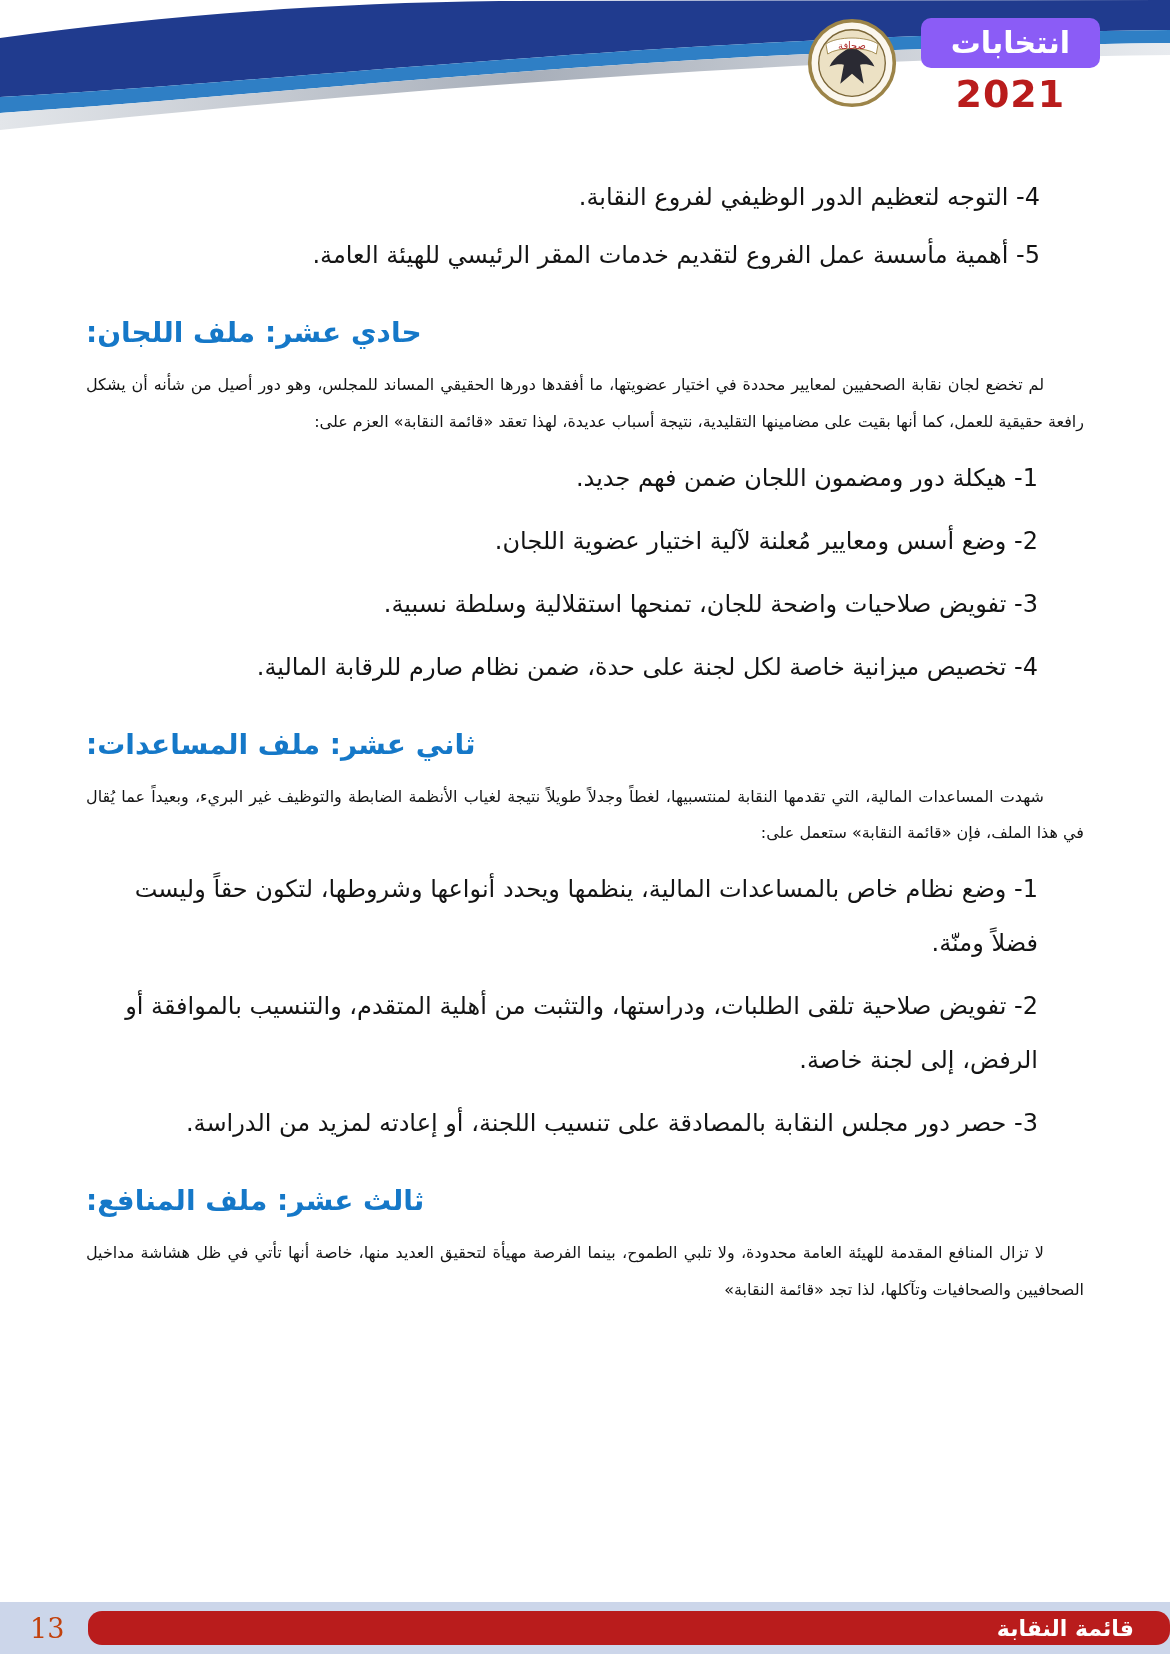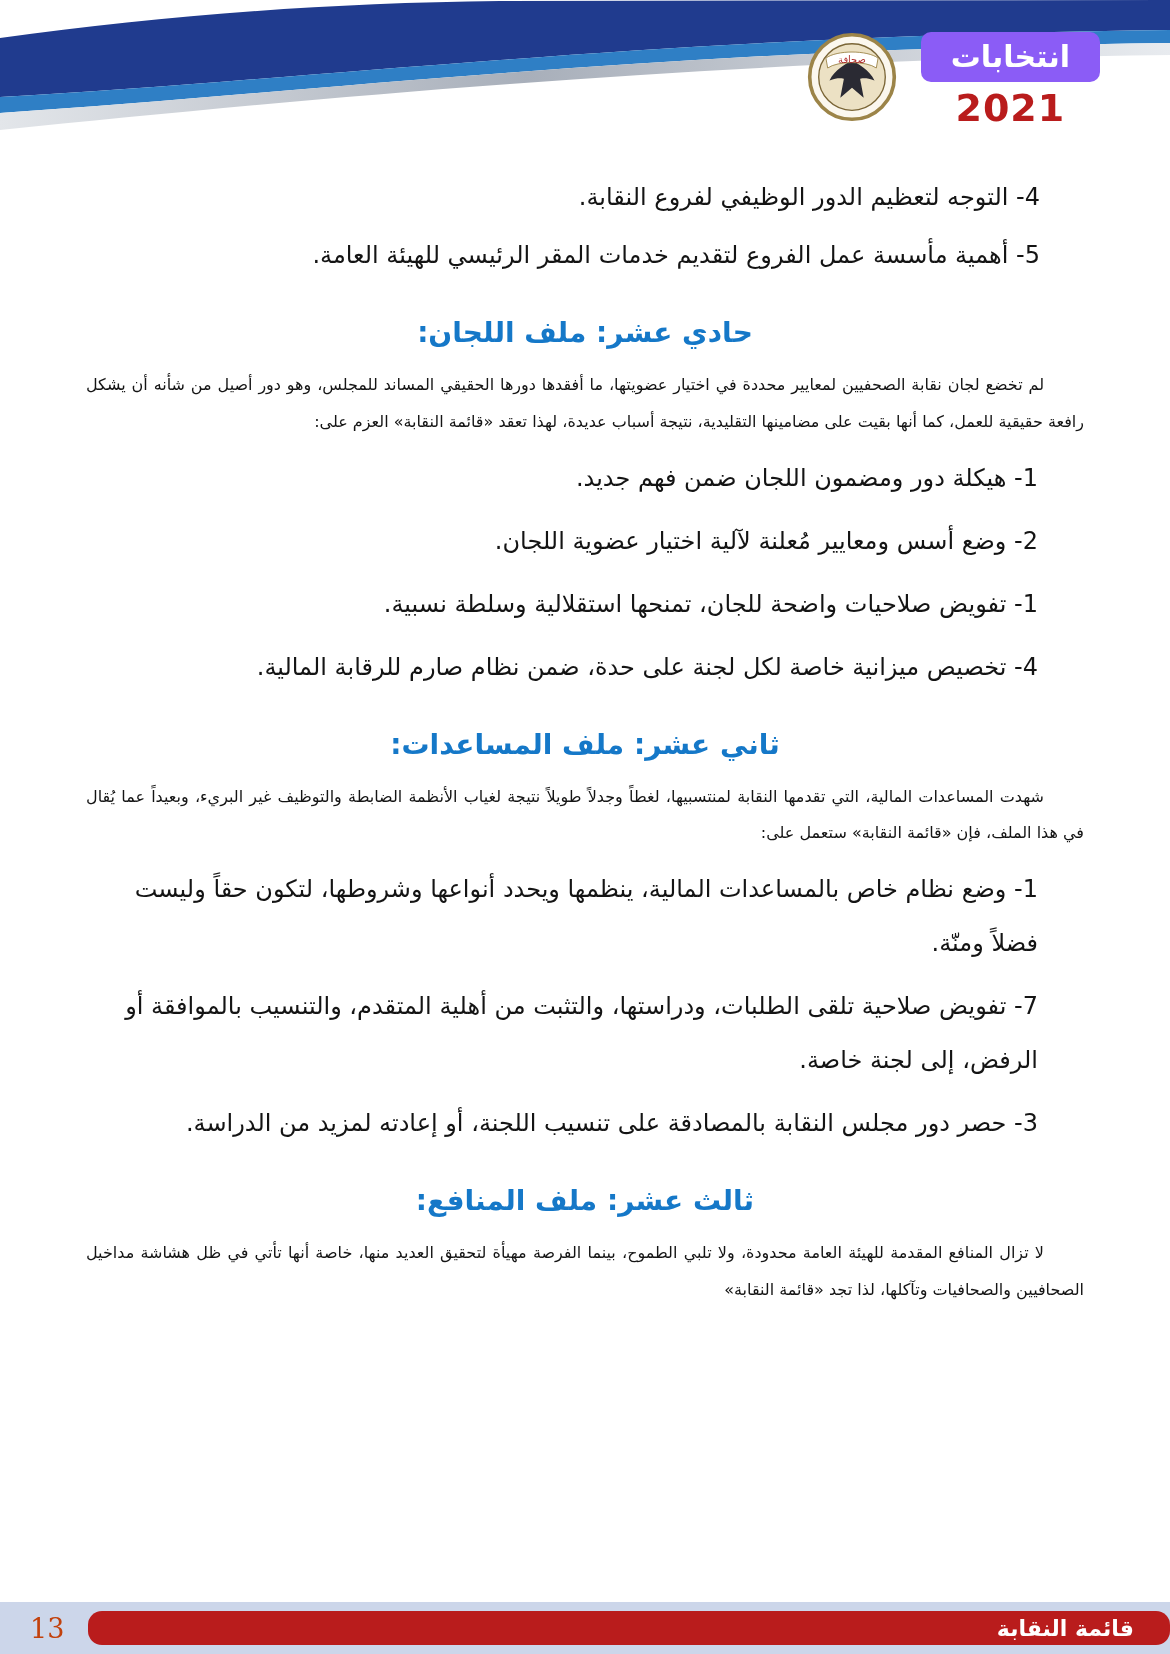--- a/index.html
+++ b/index.html
@@ -11,21 +11,21 @@
     background: #ffffff;
     overflow: hidden;
   }
 
   
   .header { position: relative; height: 152px; }
   .waves { position: absolute; top: 0; left: 0; width: 1170px; height: 150px; display: block; }
 
   .header-right {
     position: absolute;
-    top: 32px;
+    top: 18px;
     right: 70px;
     display: flex;
     align-items: flex-start;
     gap: 24px;
   }
   .logo-wrap { width: 90px; height: 90px; }
   .badge-col { display: flex; flex-direction: column; align-items: center; }
   .badge {
     background: #8b5cf6;
     color: #ffffff;
@@ -55,21 +55,21 @@
     line-height: 2.25;
     padding-right: 44px;
     margin: 4px 0;
     text-align: right;
   }
   .heading {
     color: #1578c8;
     font-size: 28px;
     font-weight: bold;
     margin: 34px 0 18px 0;
-    text-align: center;
+    text-align: left;
   }
   .para {
     font-size: 16px;
     line-height: 2.3;
     text-align: justify;
     text-indent: 40px;
     margin: 0 0 10px 0;
   }
   .item {
     font-size: 24px;
@@ -156,29 +156,29 @@
   <main class="content">
 
     <p class="intro-item">4- التوجه لتعظيم الدور الوظيفي لفروع النقابة.</p>
     <p class="intro-item">5- أهمية مأسسة عمل الفروع لتقديم خدمات المقر الرئيسي للهيئة العامة.</p>
 
     <section>
       <h2 class="heading">حادي عشر: ملف اللجان:</h2>
       <p class="para">لم تخضع لجان نقابة الصحفيين لمعايير محددة في اختيار عضويتها، ما أفقدها دورها الحقيقي المساند للمجلس، وهو دور أصيل من شأنه أن يشكل رافعة حقيقية للعمل، كما أنها بقيت على مضامينها التقليدية، نتيجة أسباب عديدة، لهذا تعقد «قائمة النقابة» العزم على:</p>
       <p class="item">1- هيكلة دور ومضمون اللجان ضمن فهم جديد.</p>
       <p class="item">2- وضع أسس ومعايير مُعلنة لآلية اختيار عضوية اللجان.</p>
-      <p class="item">1- تفويض صلاحيات واضحة للجان، تمنحها استقلالية وسلطة نسبية.</p>
+      <p class="item">3- تفويض صلاحيات واضحة للجان، تمنحها استقلالية وسلطة نسبية.</p>
       <p class="item">4- تخصيص ميزانية خاصة لكل لجنة على حدة، ضمن نظام صارم للرقابة المالية.</p>
     </section>
 
     <section>
       <h2 class="heading">ثاني عشر: ملف المساعدات:</h2>
       <p class="para">شهدت المساعدات المالية، التي تقدمها النقابة لمنتسبيها، لغطاً وجدلاً طويلاً نتيجة لغياب الأنظمة الضابطة والتوظيف غير البريء، وبعيداً عما يُقال في هذا الملف، فإن «قائمة النقابة» ستعمل على:</p>
       <p class="item">1- وضع نظام خاص بالمساعدات المالية، ينظمها ويحدد أنواعها وشروطها، لتكون حقاً وليست فضلاً ومنّة.</p>
-      <p class="item">7- تفويض صلاحية تلقى الطلبات، ودراستها، والتثبت من أهلية المتقدم، والتنسيب بالموافقة أو الرفض، إلى لجنة خاصة.</p>
+      <p class="item">2- تفويض صلاحية تلقى الطلبات، ودراستها، والتثبت من أهلية المتقدم، والتنسيب بالموافقة أو الرفض، إلى لجنة خاصة.</p>
       <p class="item">3- حصر دور مجلس النقابة بالمصادقة على تنسيب اللجنة، أو إعادته لمزيد من الدراسة.</p>
     </section>
 
     <section>
       <h2 class="heading">ثالث عشر: ملف المنافع:</h2>
       <p class="para">لا تزال المنافع المقدمة للهيئة العامة محدودة، ولا تلبي الطموح، بينما الفرصة مهيأة لتحقيق العديد منها، خاصة أنها تأتي في ظل هشاشة مداخيل الصحافيين والصحافيات وتآكلها، لذا تجد «قائمة النقابة»</p>
     </section>
 
   </main>
 

